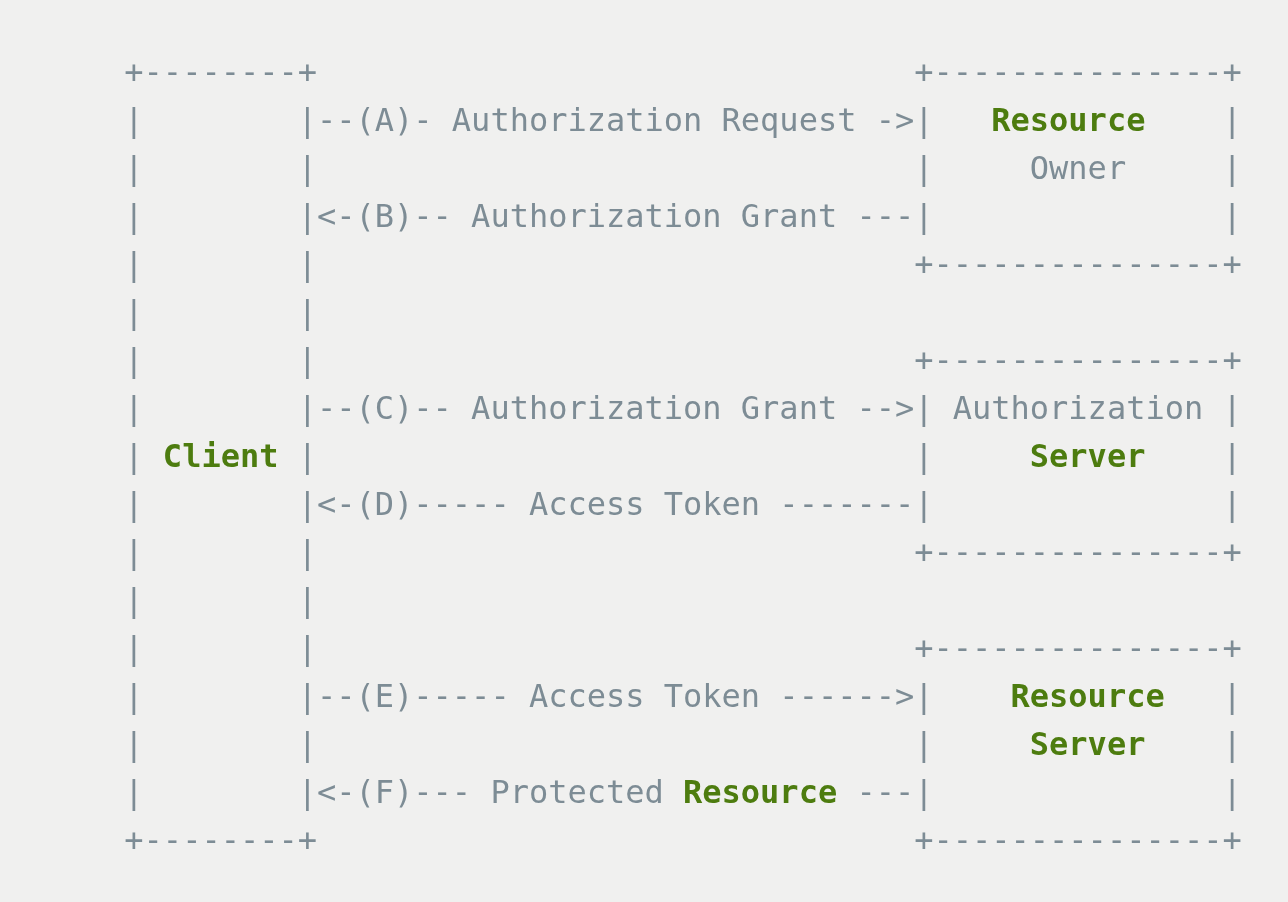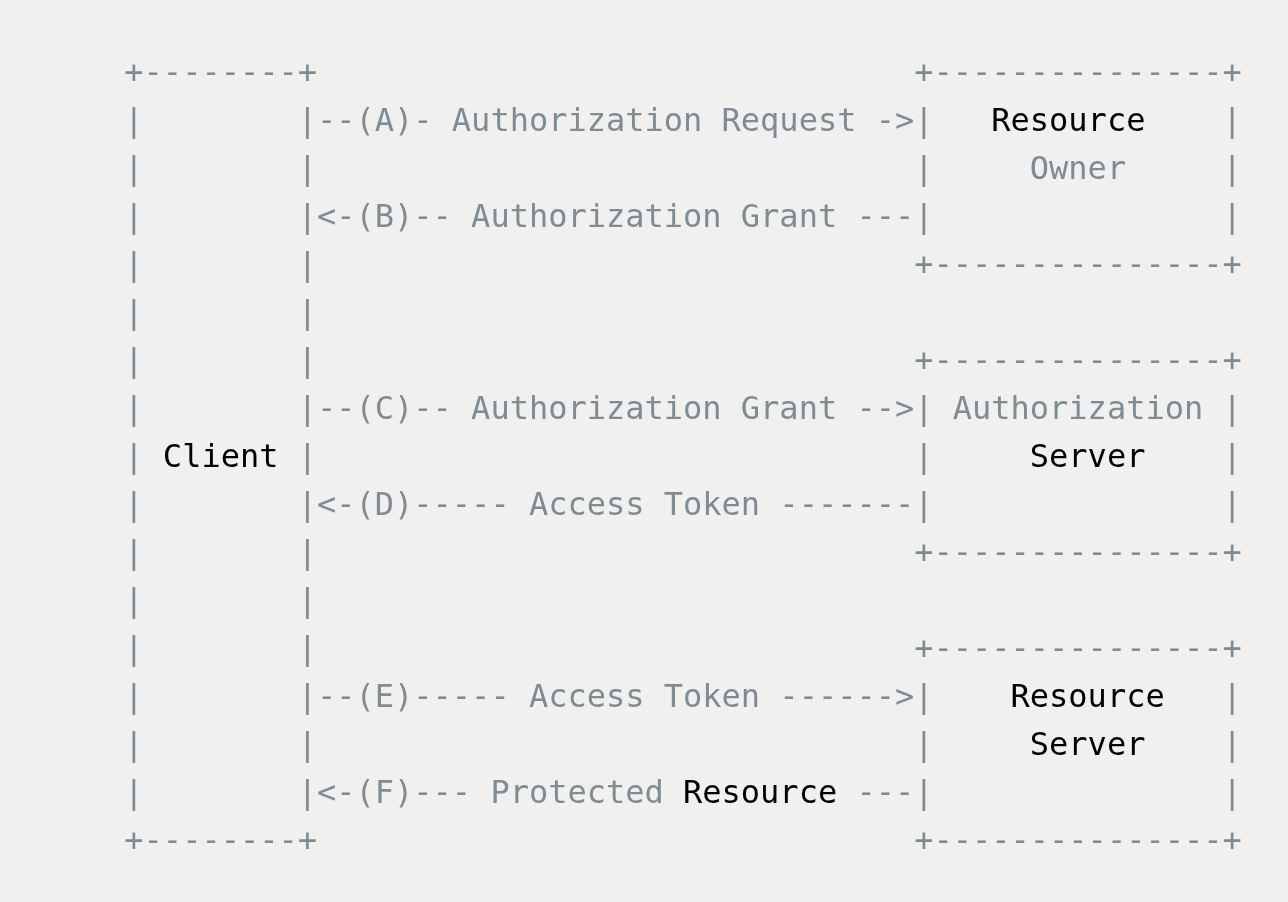--- a/index.html
+++ b/index.html
@@ -21,22 +21,22 @@
     left: 28px;
     top: 48px;
     font-family: "DejaVu Sans Mono", "Liberation Mono", monospace;
     font-size: 32px;
     line-height: 48px;
     color: #7d8c95;
     white-space: pre;
     letter-spacing: 0;
   }
   .diagram .hl {
-    color: #000000;
-    font-weight: normal;
+    color: #4d7c0f;
+    font-weight: bold;
     text-align: center;
   }
 </style>
 </head>
 <body>
 
 <div class="screen">
   <pre class="diagram"><div><span>     +--------+                               +---------------+</span></div><div><span>     |        |--(A)- Authorization Request -&gt;|   </span><span class="hl">Resource</span><span>    |</span></div><div><span>     |        |                               |     Owner     |</span></div><div><span>     |        |&lt;-(B)-- Authorization Grant ---|               |</span></div><div><span>     |        |                               +---------------+</span></div><div><span>     |        |</span></div><div><span>     |        |                               +---------------+</span></div><div><span>     |        |--(C)-- Authorization Grant --&gt;| Authorization |</span></div><div><span>     | </span><span class="hl">Client</span><span> |                               |     </span><span class="hl">Server</span><span>    |</span></div><div><span>     |        |&lt;-(D)----- Access Token -------|               |</span></div><div><span>     |        |                               +---------------+</span></div><div><span>     |        |</span></div><div><span>     |        |                               +---------------+</span></div><div><span>     |        |--(E)----- Access Token ------&gt;|    </span><span class="hl">Resource</span><span>   |</span></div><div><span>     |        |                               |     </span><span class="hl">Server</span><span>    |</span></div><div><span>     |        |&lt;-(F)--- Protected </span><span class="hl">Resource</span><span> ---|               |</span></div><div><span>     +--------+                               +---------------+</span></div></pre>
 </div>
 

